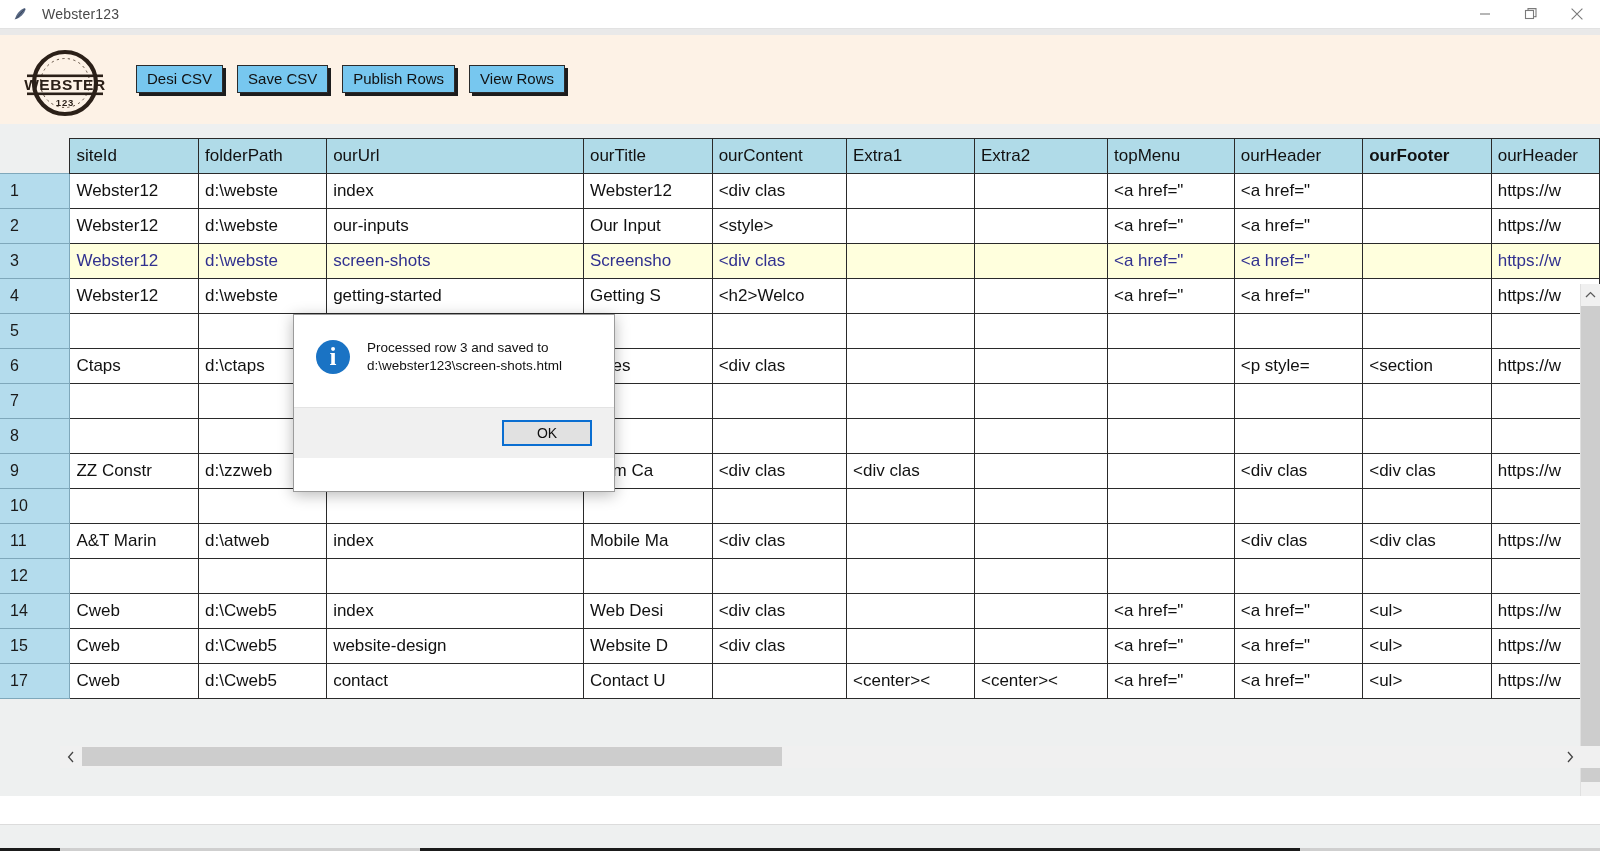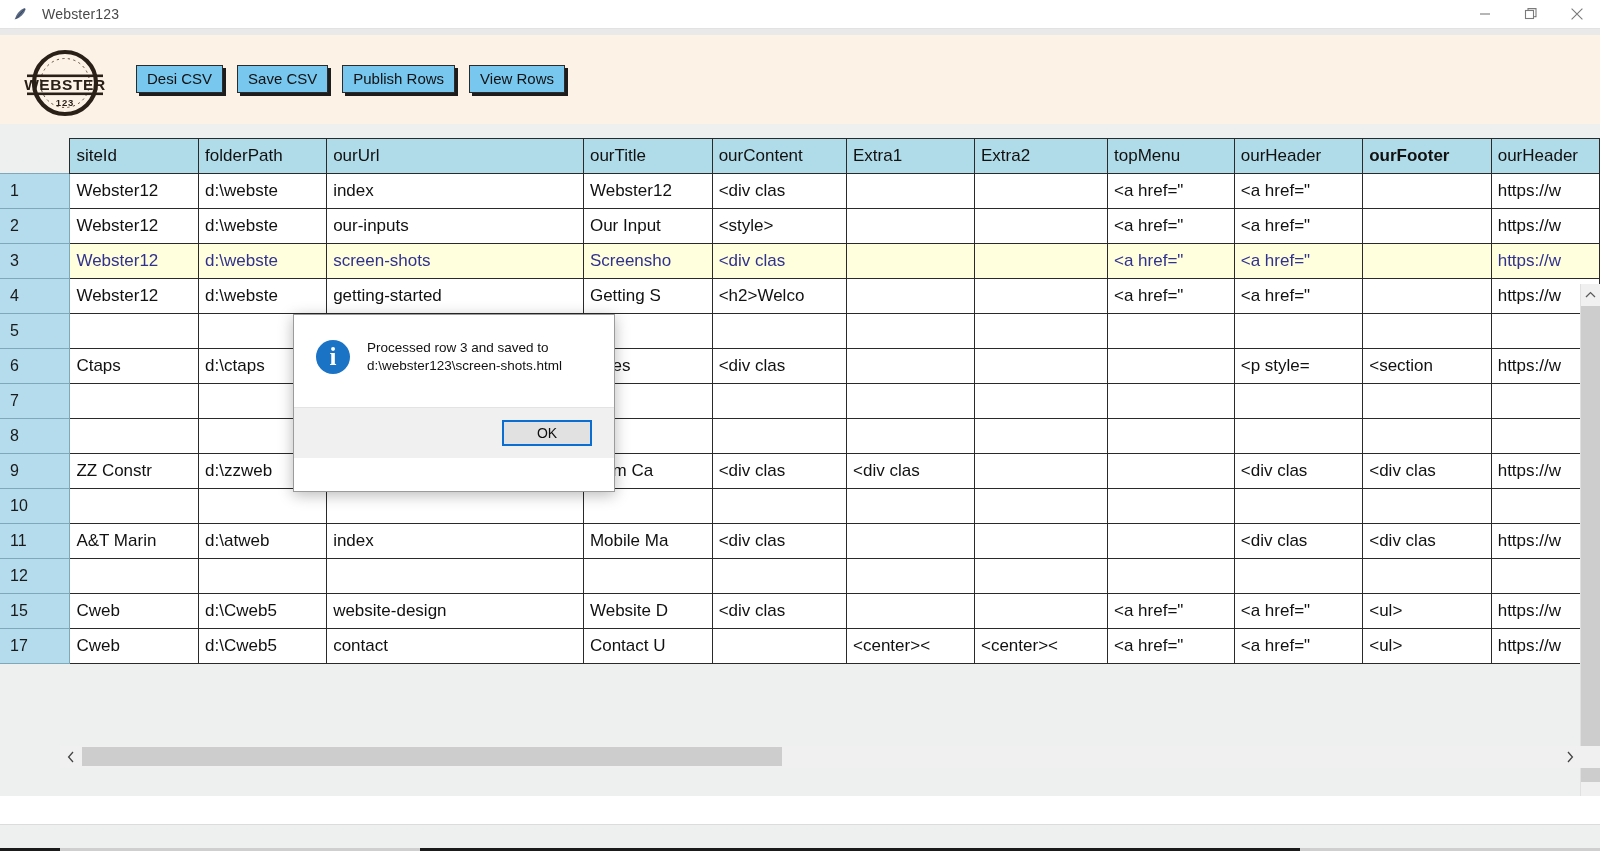--- a/index.html
+++ b/index.html
@@ -522,20 +522,34 @@
             <td class="datacell" style="width: 122px;"></td>
             <td class="datacell" style="width: 128px;"></td>
             <td class="datacell" style="width: 122px;"></td>
             <td class="datacell" style="width: 128px;"></td>
             <td class="datacell" style="width: 122px;"></td>
             <td class="datacell" style="width: 122px;"></td>
             <td class="datacell" style="width: 122px;"></td>
             <td class="datacell" style="width: 98px;"></td>
           </tr>
           <tr>
+            <td class="rowhdr">14</td>
+            <td class="datacell" style="width: 122px;">Cweb</td>
+            <td class="datacell" style="width: 122px;">d:\Cweb5</td>
+            <td class="datacell" style="width: 268px;">index</td>
+            <td class="datacell" style="width: 122px;">Web Desi</td>
+            <td class="datacell" style="width: 128px;">&lt;div clas</td>
+            <td class="datacell" style="width: 122px;"></td>
+            <td class="datacell" style="width: 128px;"></td>
+            <td class="datacell" style="width: 122px;">&lt;a href="</td>
+            <td class="datacell" style="width: 122px;">&lt;a href="</td>
+            <td class="datacell" style="width: 122px;">&lt;ul&gt;</td>
+            <td class="datacell" style="width: 98px;">https://w</td>
+          </tr>
+          <tr>
             <td class="rowhdr">15</td>
             <td class="datacell" style="width: 122px;">Cweb</td>
             <td class="datacell" style="width: 122px;">d:\Cweb5</td>
             <td class="datacell" style="width: 268px;">website-design</td>
             <td class="datacell" style="width: 122px;">Website D</td>
             <td class="datacell" style="width: 128px;">&lt;div clas</td>
             <td class="datacell" style="width: 122px;"></td>
             <td class="datacell" style="width: 128px;"></td>
             <td class="datacell" style="width: 122px;">&lt;a href="</td>
             <td class="datacell" style="width: 122px;">&lt;a href="</td>

